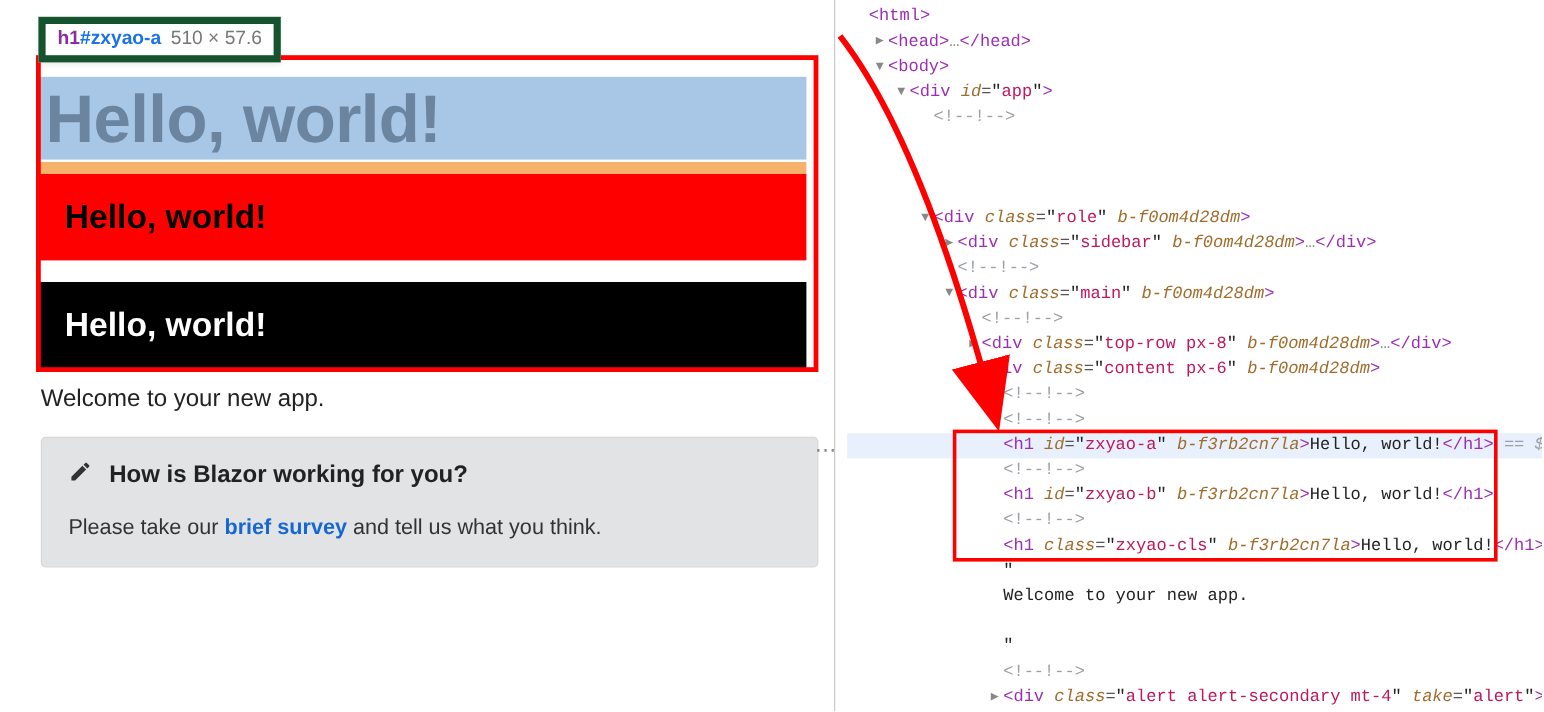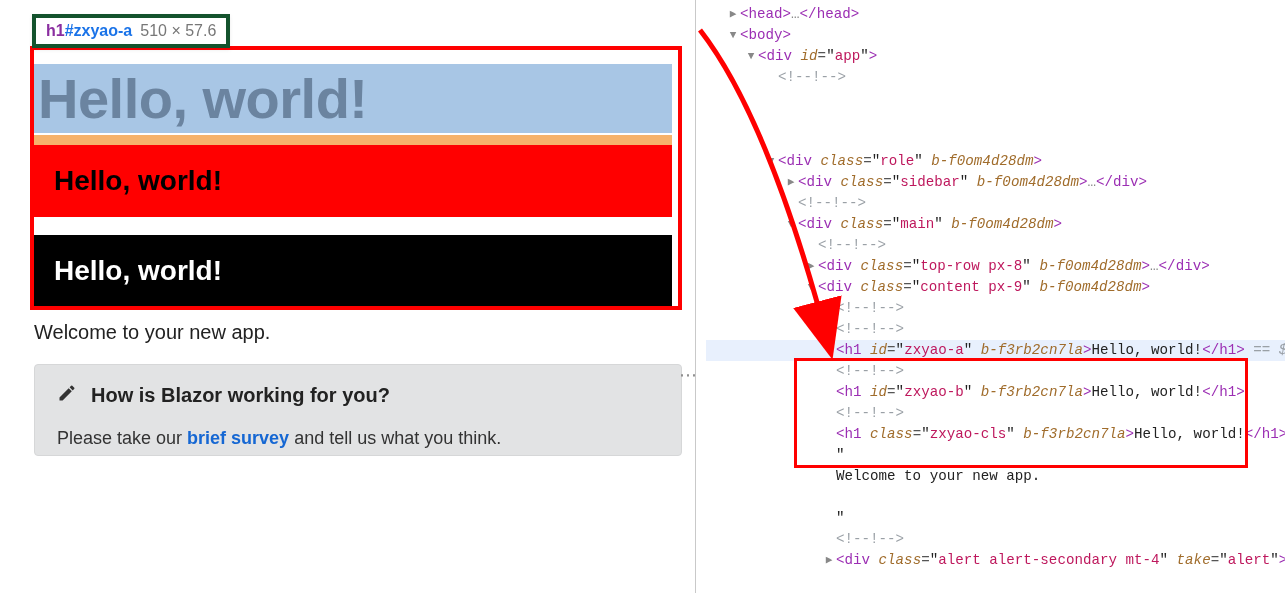--- a/index.html
+++ b/index.html
@@ -5,21 +5,21 @@
   * { box-sizing: border-box; }
   html,body { margin:0; padding:0; font-family: "Segoe UI", Arial, sans-serif; background:#fff; }
   body { width:1287px; height:593px; position:relative; }
 
   
   .left-pane {
     position:absolute; left:12px; top:0; width:678px;
   }
   .inspect-tip {
     position:absolute; top:14px; left:20px;
-    background:#fff; border:4px solid #14532d; padding:4px 10px;
+    background:#fff; border:6px solid #14532d; padding:4px 10px;
     font-size:16px; box-shadow:0 2px 4px rgba(0,0,0,0.08);
     z-index:5;
   }
   .inspect-tip .tag { color:#8a2ea0; font-weight:700; }
   .inspect-tip .sel { color:#1a73e8; font-weight:700; }
   .inspect-tip .dims { color:#777; margin-left:8px; }
 
   .highlight-box {
     position:absolute; left:18px; top:46px; width:652px; height:264px;
     border:4px solid #ff0000; z-index:3; pointer-events:none;
@@ -38,21 +38,21 @@
   }
   .gap { height:18px; }
   .h1c {
     background:#000; color:#fff; font-size:28px; font-weight:700;
     padding:20px 22px; margin:0;
   }
   .welcome { font-size:20px; color:#222; margin:14px 2px 20px 2px; }
 
   .alert {
     background:#e2e3e4; border:1px solid #d6d7d8; border-radius:4px;
-    padding:18px 22px 6px 22px; width:648px; margin-left:2px;
+    padding:18px 22px 22px 22px; width:648px; margin-left:2px;
   }
   .alert-head { font-size:20px; font-weight:700; color:#222; display:flex; align-items:center; gap:14px; }
   .alert-body { font-size:18px; color:#333; margin-top:20px; }
   .alert-body .link { color:#1567d3; font-weight:700; }
   .pencil-icon { width:20px; height:20px; }
 
   
   .right-pane {
     position:absolute; left:695px; top:0; width:590px; height:593px;
     border-left:1px solid #c9c9c9; padding:4px 0 0 10px;
@@ -125,20 +125,21 @@
       </div>
       <div class="alert-body">
         <span>Please take our </span><span class="link">brief survey</span><span> and tell us what you think.</span>
       </div>
     </div>
   </div>
 </div>
 
 <div class="right-pane">
 
+  <div class="row ind1"><span class="pn">&lt;</span><span class="tg">html</span><span class="pn">&gt;</span></div>
 
   <div class="row ind2"><span class="twisty">▶</span><span class="pn">&lt;</span><span class="tg">head</span><span class="pn">&gt;</span><span class="ell">…</span><span class="pn">&lt;/</span><span class="tg">head</span><span class="pn">&gt;</span></div>
 
   <div class="row ind2"><span class="twisty">▼</span><span class="pn">&lt;</span><span class="tg">body</span><span class="pn">&gt;</span></div>
 
   <div class="row ind3"><span class="twisty">▼</span><span class="pn">&lt;</span><span class="tg">div</span> <span class="at">id</span><span class="eq">=</span>"<span class="vl">app</span>"<span class="pn">&gt;</span></div>
 
   <div class="row ind4 cm">&lt;!--!--&gt;</div>
   <div class="row ind4">&nbsp;</div>
   <div class="row ind4">&nbsp;</div>
@@ -149,21 +150,21 @@
   <div class="row ind5"><span class="twisty">▶</span><span class="pn">&lt;</span><span class="tg">div</span> <span class="at">class</span><span class="eq">=</span>"<span class="vl">sidebar</span>" <span class="at">b-f0om4d28dm</span><span class="pn">&gt;</span><span class="ell">…</span><span class="pn">&lt;/</span><span class="tg">div</span><span class="pn">&gt;</span></div>
 
   <div class="row ind5 cm">&lt;!--!--&gt;</div>
 
   <div class="row ind5"><span class="twisty">▼</span><span class="pn">&lt;</span><span class="tg">div</span> <span class="at">class</span><span class="eq">=</span>"<span class="vl">main</span>" <span class="at">b-f0om4d28dm</span><span class="pn">&gt;</span></div>
 
   <div class="row ind6 cm">&lt;!--!--&gt;</div>
 
   <div class="row ind6"><span class="twisty">▶</span><span class="pn">&lt;</span><span class="tg">div</span> <span class="at">class</span><span class="eq">=</span>"<span class="vl">top-row px-8</span>" <span class="at">b-f0om4d28dm</span><span class="pn">&gt;</span><span class="ell">…</span><span class="pn">&lt;/</span><span class="tg">div</span><span class="pn">&gt;</span></div>
 
-  <div class="row ind6"><span class="twisty">▼</span><span class="pn">&lt;</span><span class="tg">div</span> <span class="at">class</span><span class="eq">=</span>"<span class="vl">content px-9</span>" <span class="at">b-f0om4d28dm</span><span class="pn">&gt;</span></div>
+  <div class="row ind6"><span class="twisty">▼</span><span class="pn">&lt;</span><span class="tg">div</span> <span class="at">class</span><span class="eq">=</span>"<span class="vl">content px-6</span>" <span class="at">b-f0om4d28dm</span><span class="pn">&gt;</span></div>
 
   <div class="row ind7 cm">&lt;!--!--&gt;</div>
   <div class="row ind7 cm">&lt;!--!--&gt;</div>
 
   <div class="row ind7 hlrow"><span class="pn">&lt;</span><span class="tg">h1</span> <span class="at">id</span><span class="eq">=</span>"<span class="vl">zxyao-a</span>" <span class="at">b-f3rb2cn7la</span><span class="pn">&gt;</span><span class="tx">Hello, world!</span><span class="pn">&lt;/</span><span class="tg">h1</span><span class="pn">&gt;</span><span class="sel0"> == $0</span></div>
 
   <div class="row ind7 cm">&lt;!--!--&gt;</div>
 
   <div class="row ind7"><span class="pn">&lt;</span><span class="tg">h1</span> <span class="at">id</span><span class="eq">=</span>"<span class="vl">zxyao-b</span>" <span class="at">b-f3rb2cn7la</span><span class="pn">&gt;</span><span class="tx">Hello, world!</span><span class="pn">&lt;/</span><span class="tg">h1</span><span class="pn">&gt;</span></div>
 

